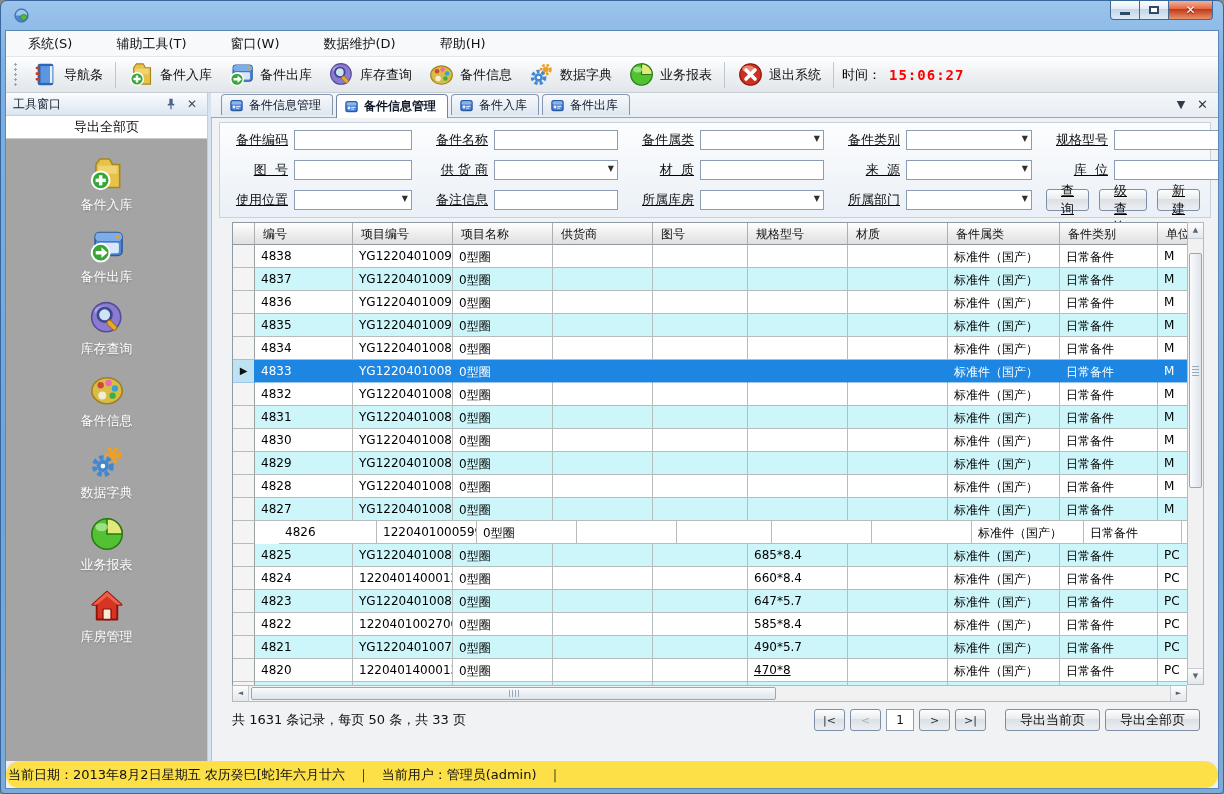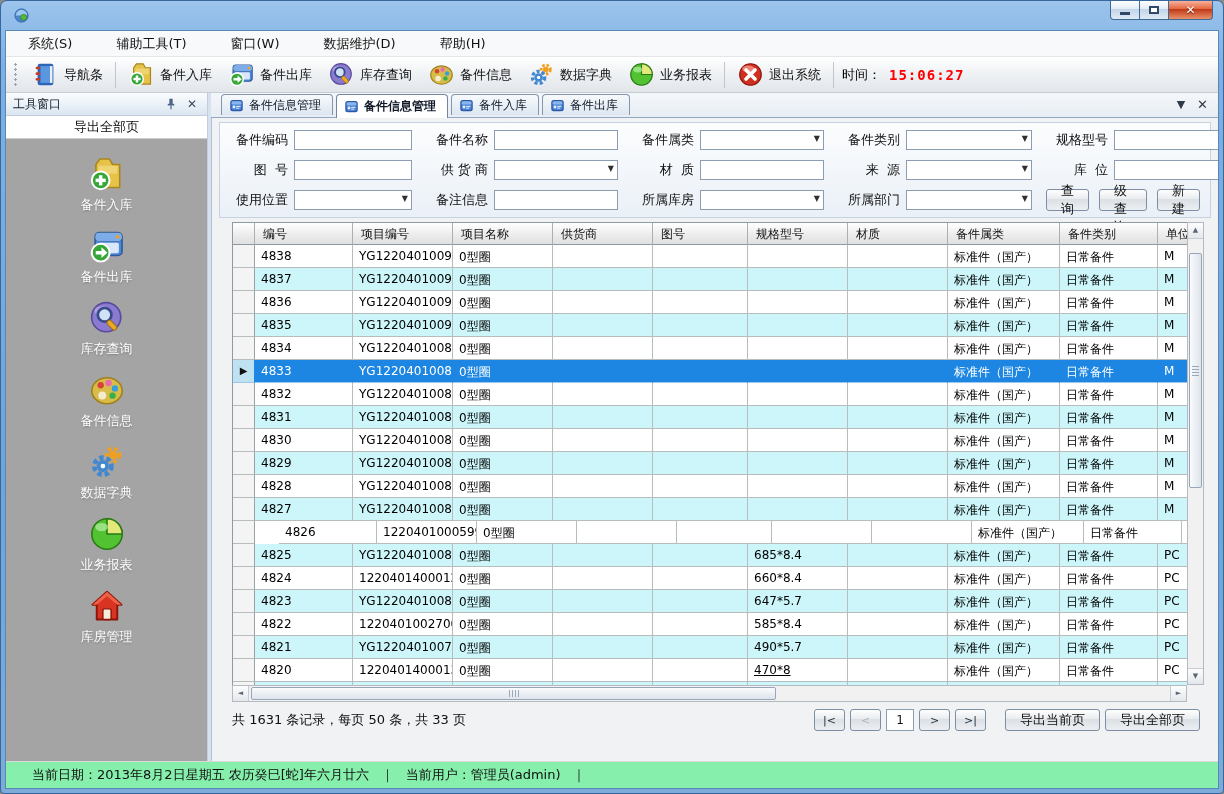--- a/index.html
+++ b/index.html
@@ -66,21 +66,21 @@
          background:linear-gradient(#f7fafc,#dde6f0); position:relative; top:1px; cursor:default; white-space:nowrap; }
   .tab .icon { width:15px; height:15px; }
   .tab.active { background:#ffffff; font-weight:bold; height:24px; z-index:3; border-color:#7484a0; top:1px; }
   .tab-ctrls { position:absolute; right:10px; top:5px; display:flex; gap:12px; align-items:center; }
   .tab-ctrl { font-size:11px; color:#303a48; line-height:1; }
 
   .tabpage { flex:1; background:#f0f2f4; border-left:1px solid #b2c0d2; position:relative; overflow:hidden; }
 
   
   .queryform { margin:4px 7px 0 7px; height:96px; background:linear-gradient(#fcfdfe,#eaf0f7);
-               border:1px solid #c6d2e0; padding:6px 10px 6px 10px; display:flex; flex-direction:column; justify-content:space-between; }
+               border:1px solid #c6d2e0; padding:6px 10px 6px 10px; display:flex; flex-direction:column; justify-content:space-between;text-decoration:underline; }
   .f-row { display:flex; align-items:center; height:22px; }
   .f-label { font-size:13px; color:#101010; text-align:right; white-space:pre; flex:0 0 auto; }
   .f-field { height:20px; background:#fff; border:1px solid #8c9cb2; position:relative; flex:0 0 auto; margin-left:6px; }
   .f-field .arr { position:absolute; right:3px; top:4px; font-size:8px; color:#303030; line-height:1; }
   .f-gap { width:14px; flex:0 0 auto; }
   .f-btns { margin-left:auto; display:flex; gap:10px; }
   .btn { height:22px; padding:0 14px; font-size:13px; color:#101010; border:1px solid #7e8ea4; border-radius:3px;
          background:linear-gradient(#fefefe,#e9ecef 45%,#dbe0e5 46%,#eceff2); display:flex; align-items:center; justify-content:center; cursor:default; }
 
   
@@ -121,21 +121,21 @@
   
   .pager { height:30px; margin:3px 18px 0 20px; display:flex; align-items:center; font-size:13px; color:#101010; }
   .pg-group { margin-left:auto; display:flex; align-items:center; gap:5px; }
   .pg-btn { width:31px; height:22px; font-size:11px; color:#22303e; border:1px solid #7e8ea4; border-radius:3px;
             background:linear-gradient(#fefefe,#e9ecef 45%,#dbe0e5 46%,#eceff2); display:flex; align-items:center; justify-content:center; }
   .pg-btn.disabled { color:#aab4be; }
   .pg-input { width:28px; height:22px; border:1px solid #8c9cb2; background:#fff; text-align:center; font-size:12px; padding-top:3px; }
   .pg-exp { margin-left:14px; }
 
   
-  .statusbar { height:27px; flex:0 0 auto; background:#86efac; border-top:1px solid #d8d8d8; display:flex; align-items:center; padding:0 26px; font-size:13px; color:#101010; gap:12px; }
+  .statusbar { height:27px; flex:0 0 auto; background:#fde047; border-top:1px solid #d8d8d8; display:flex; align-items:center; padding:0 2px; font-size:13px; color:#101010; gap:12px;border-radius:13px; }
 </style>
 </head>
 <body>
 
 <div class="frame">
   <div class="titlebar">
     <span class="icon" style="width:17px;height:17px" id="appIcon">
         <svg viewBox="0 0 24 24">
           <circle cx="12" cy="12" r="9.4" fill="#4a86d0" stroke="#2a5a9c"></circle>
           <path d="M4 12a8 8 0 0 1 16 0z" fill="#9cc8f0"></path>

